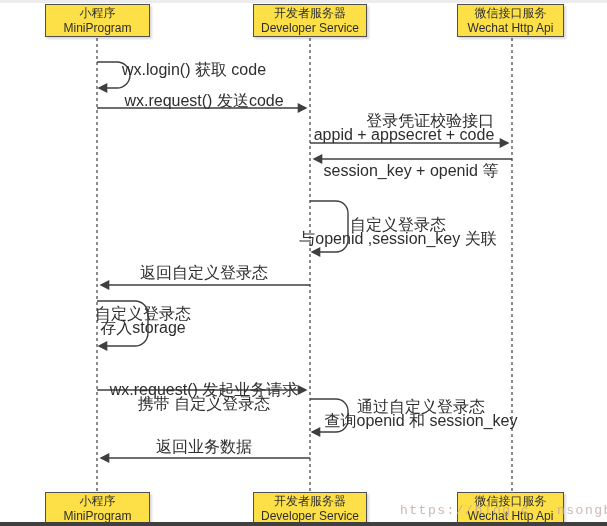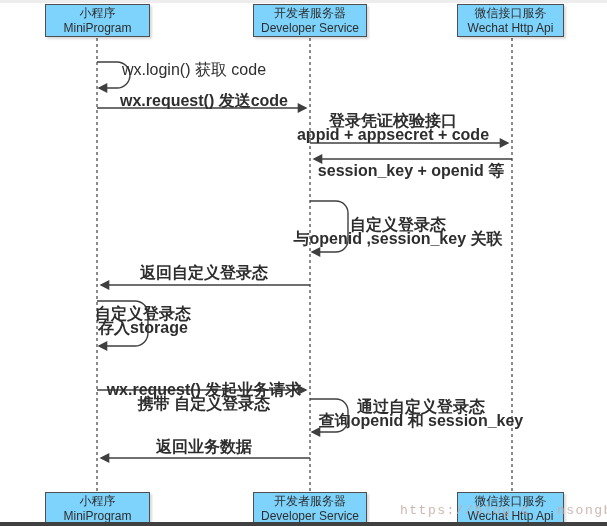--- a/index.html
+++ b/index.html
@@ -3,30 +3,30 @@
 <meta charset="utf-8">
 <style>
   html,body{margin:0;padding:0;background:#ffffff;}
   #stage{
     position:relative;width:607px;height:526px;overflow:hidden;
     background:#ffffff;font-family:"Liberation Sans",sans-serif;
   }
   .topstrip{position:absolute;left:0;top:0;width:607px;height:3px;background:#ededed;}
   .bottombar{position:absolute;left:0;top:522px;width:607px;height:4px;background:#404040;z-index:4;}
   .actor-box{
-    position:absolute;box-sizing:border-box;background:#7dd3fc;
+    position:absolute;box-sizing:border-box;background:#fde047;
     border:1px solid #4f4f4f;box-shadow:2px 2px 2px rgba(0,0,0,0.15);
     text-align:center;font-size:12px;line-height:15px;color:#2e2e2e;
     padding-top:1px;z-index:1;
   }
   .msg-label{
     position:absolute;font-size:16px;line-height:14px;color:#2e2e2e;
     white-space:nowrap;text-align:center;z-index:2;
   }
-  .center{transform:translateX(-50%);font-weight:bold;}
+  .center{transform:translateX(-50%);}
   svg.connectors{position:absolute;left:0;top:0;z-index:0;}
   .lifeline{stroke:#3f3f3f;stroke-width:1.2;stroke-dasharray:3,3;fill:none;}
   .msgline{stroke:#3f3f3f;stroke-width:1.4;fill:none;}
   .wm{
     position:absolute;top:503px;font-family:"Liberation Mono",monospace;
     font-size:13px;letter-spacing:1.5px;color:rgba(196,170,163,0.85);
     white-space:nowrap;z-index:5;margin-left:16px;
   }
 </style>
 </head>
@@ -95,21 +95,21 @@
   </div>
 
   <div class="msg-label" style="left:122px;top:63px;">
     <div>wx.login() 获取 code</div>
   </div>
 
   <div class="msg-label center" style="left:204px;top:94px;">
     <div>wx.request() 发送code</div>
   </div>
 
-  <div class="msg-label center" style="left:393px;top:114px;">
+  <div class="msg-label center" style="left:404px;top:114px;text-align:right;">
     <div>登录凭证校验接口</div>
     <div>appid + appsecret + code</div>
   </div>
 
   <div class="msg-label center" style="left:411px;top:164px;">
     <div>session_key + openid 等</div>
   </div>
 
   <div class="msg-label center" style="left:398px;top:218px;">
     <div>自定义登录态</div>

